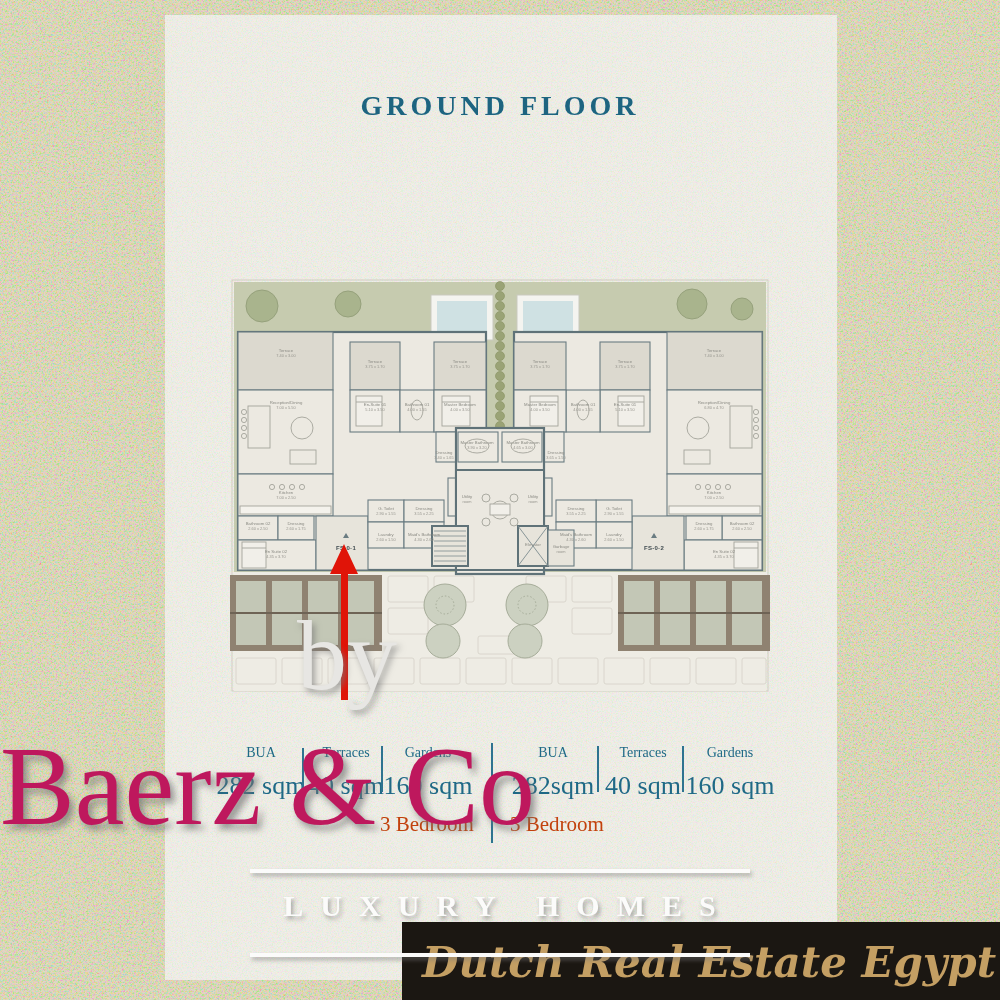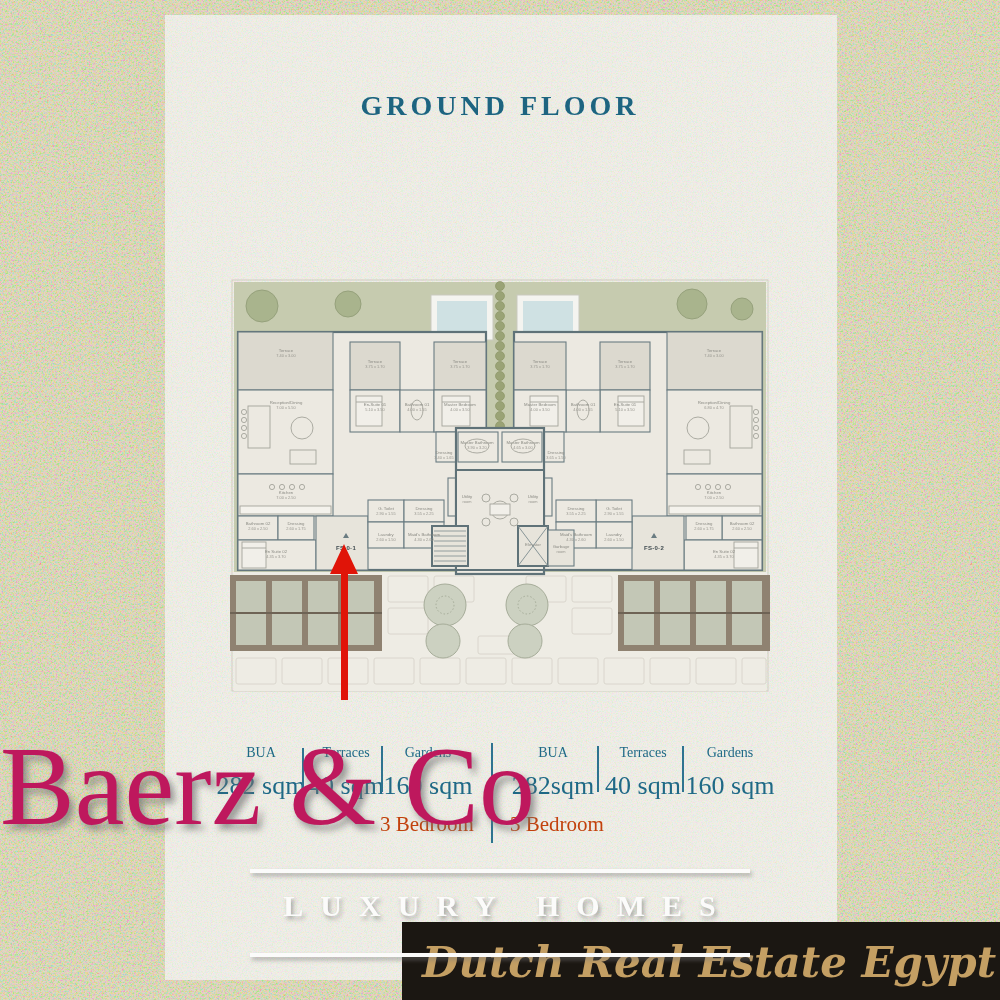--- a/index.html
+++ b/index.html
@@ -316,20 +316,21 @@
         <text class="room-label" x="310" y="128"><tspan x="310">Master Bedroom</tspan><tspan class="dim" x="310" dy="5.2">4.00 x 3.50</tspan></text>
         <text class="room-label" x="293" y="166"><tspan x="293">Master Bathroom</tspan><tspan class="dim" x="293" dy="5.2">4.65 x 3.00</tspan></text>
         <text class="room-label" x="326" y="176"><tspan x="326">Dressing</tspan><tspan class="dim" x="326" dy="5.2">3.65 x 1.50</tspan></text>
         <text class="room-label" x="303" y="220"><tspan x="303">Utility</tspan><tspan class="dim" x="303" dy="5.2">room</tspan></text>
       </g>
   </svg>
 
   <div id="arrow-head" class="abs"></div>
   <div id="arrow-line" class="abs"></div>
 
+  <div id="wm-by" class="abs">by</div>
 
   <div class="abs stat" style="left:261px;top:745px">
     <div class="lab">BUA</div>
     <div class="val">282 sqm</div>
   </div>
   <div class="abs stat" style="left:346px;top:745px">
     <div class="lab">Terraces</div>
     <div class="val">40 sqm</div>
   </div>
   <div class="abs stat" style="left:428px;top:745px">

